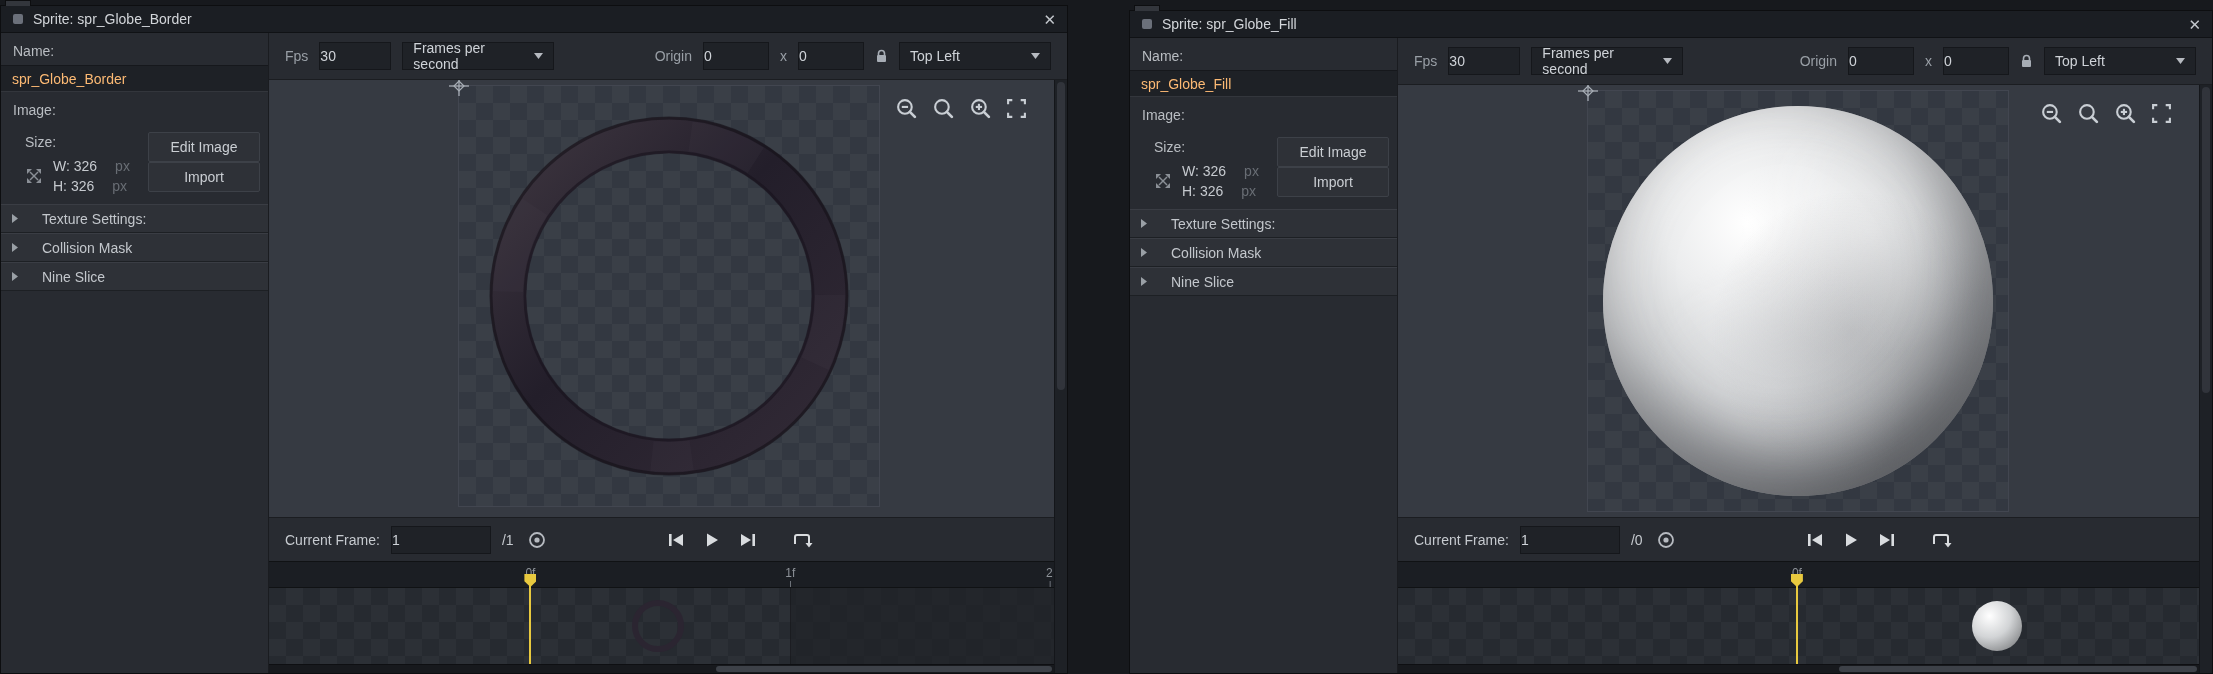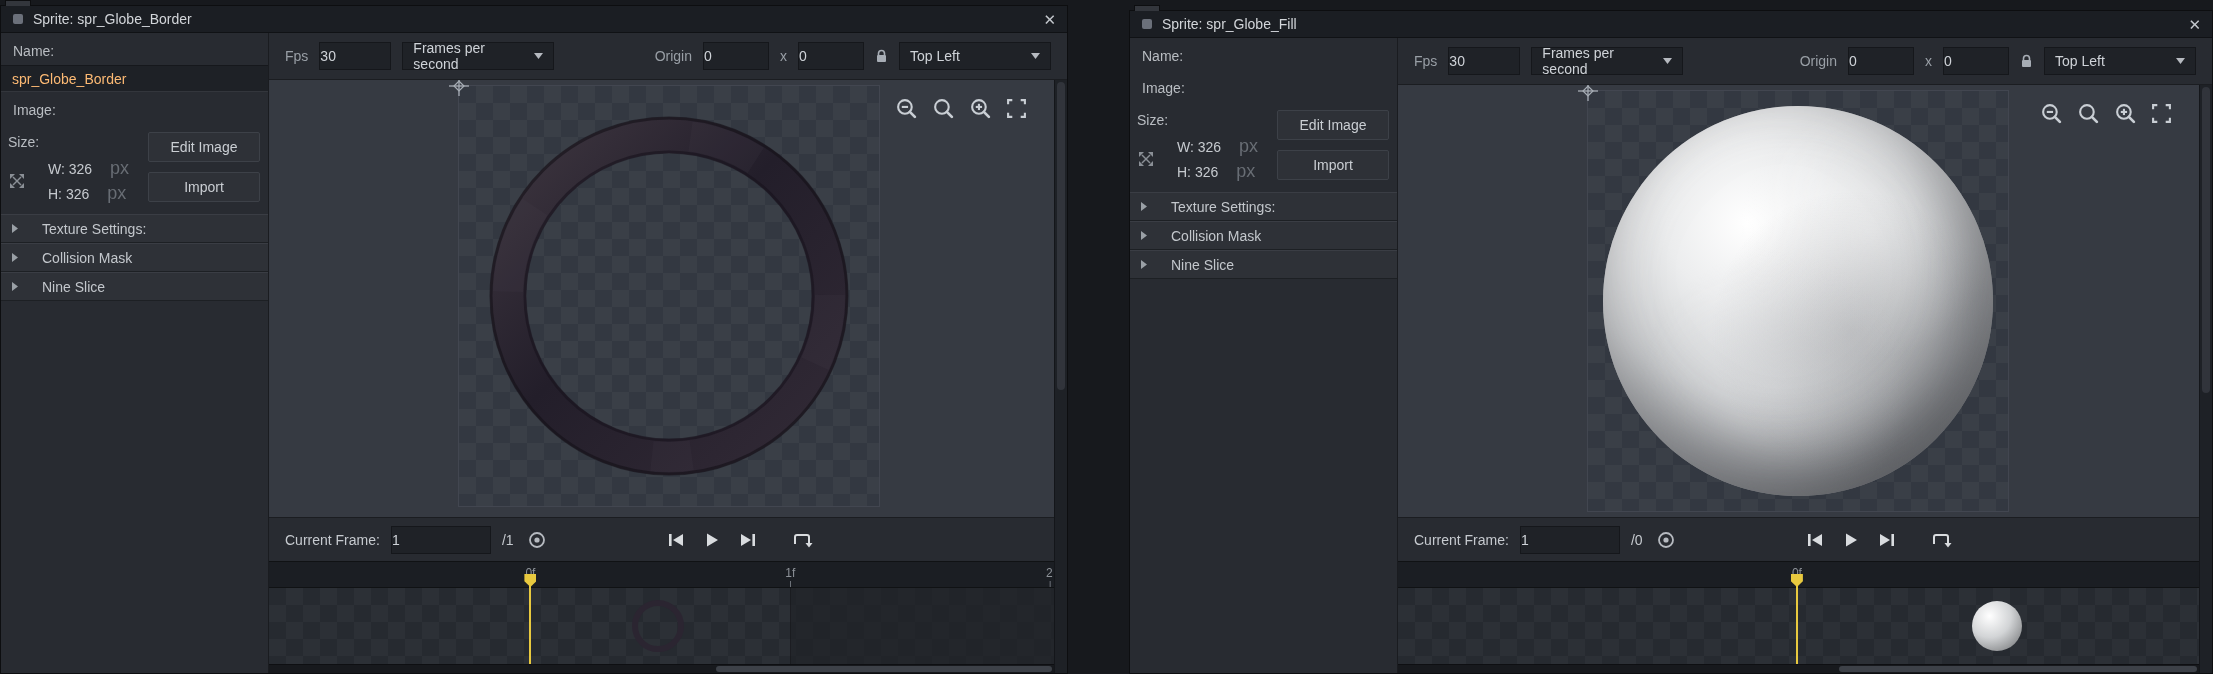--- a/index.html
+++ b/index.html
@@ -41,29 +41,29 @@
   .side-panel {
     flex: 0 0 268px; width: 268px; background: #282b31;
     border-right: 1px solid #1a1c20; display: flex; flex-direction: column;
   }
   .panel-label { padding: 10px 12px 6px; color: #b9bdc2; }
   .name-input {
     width: 100%; height: 27px; background: #1e2126;
     border: none; border-top: 1px solid #16181c; border-bottom: 1px solid #33363c;
     color: #fdba74; font: inherit; padding: 0 11px; outline: none;
   }
-  .size-block { display: flex; align-items: flex-start; padding: 2px 8px 10px 7px; }
+  .size-block { display: flex; align-items: flex-start; padding: 2px 8px 10px 24px; }
   .size-left { flex: 1; }
   .size-caption { padding: 8px 0 8px; color: #b9bdc2; }
-  .wh-row { display: flex; gap: 22px; align-items: center; }
+  .wh-row { display: flex; gap: 10px; align-items: center; }
   .wh-col { display: flex; flex-direction: column; gap: 4px; }
   .wh-line { display: flex; align-items: baseline; gap: 18px; }
   .wh-val { color: #c6cacf; }
-  .px-unit { color: #686d74; font-size: 18px; }
-  .btn-col { display: flex; flex-direction: column; gap: 10px; padding-top: 6px; }
+  .px-unit { color: #686d74; font-size: 14px; }
+  .btn-col { display: flex; flex-direction: column; gap: 0; padding-top: 6px; }
   .gm-btn {
     min-width: 112px; height: 30px; background: #2e3137;
     border: 1px solid #3d4148; border-radius: 2px;
     color: #caced3; font: inherit; cursor: pointer; padding: 0 12px;
   }
   .section-bar {
     height: 29px; flex: 0 0 29px;
     background: #2e3137; border-top: 1px solid #3a3d44; border-bottom: 1px solid #1d2024;
     display: flex; align-items: center; gap: 24px; padding: 11px 11px;
     color: #c3c7cc; cursor: pointer;
@@ -388,20 +388,21 @@
   <div class="titlebar">
     <svg width="12" height="12">
         <rect x="1" y="1" width="10" height="10" rx="2" fill="#6b707a"></rect>
       </svg>
     <span class="title">Sprite: spr_Globe_Fill</span>
     <button class="close-btn">✕</button>
   </div>
   <div class="window-body">
     <div class="side-panel">
       <div class="panel-label">Name:</div>
+      <input class="name-input" value="spr_Globe_Fill" style="">
       <div class="panel-label">Image:</div>
       <div class="size-block">
         <div class="size-left">
           <div class="size-caption">Size:</div>
           <div class="wh-row">
             <svg width="18" height="18" viewBox="0 0 18 18">
               <g stroke="#8a8f96" stroke-width="1.5">
                   <line x1="5" y1="5" x2="13" y2="13"></line>
                   <line x1="13" y1="5" x2="5" y2="13"></line>
                 </g>

